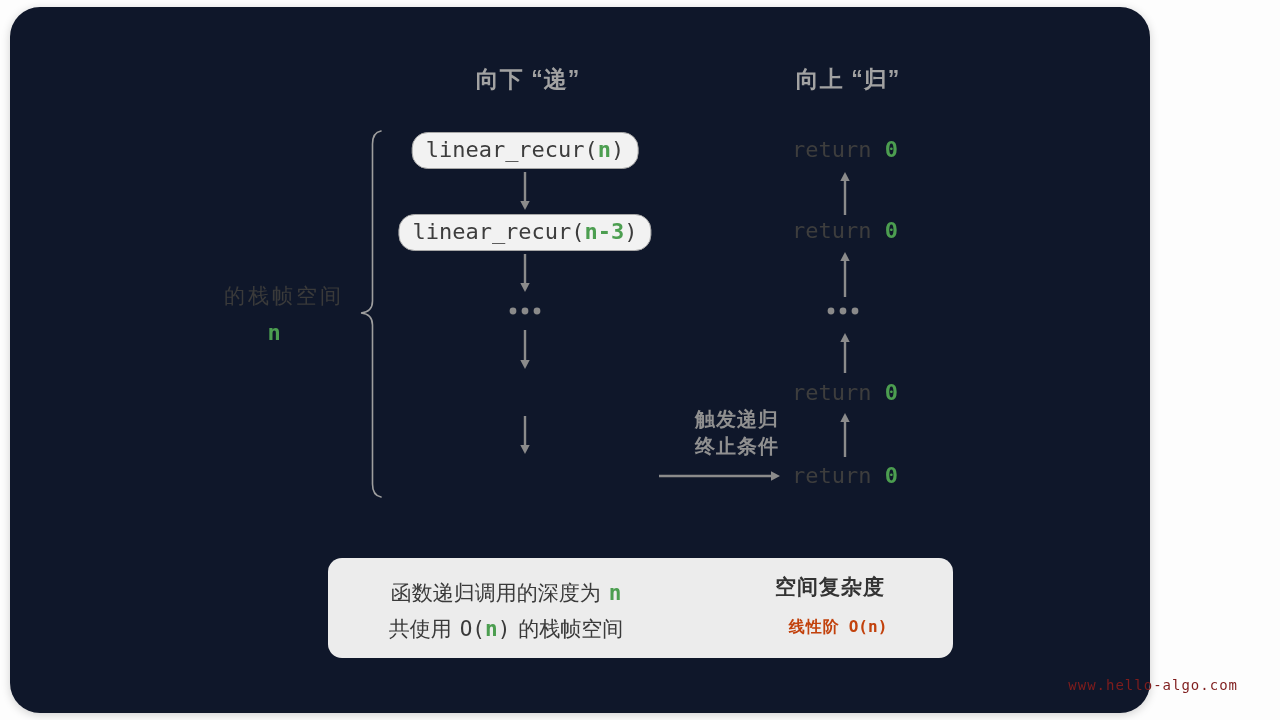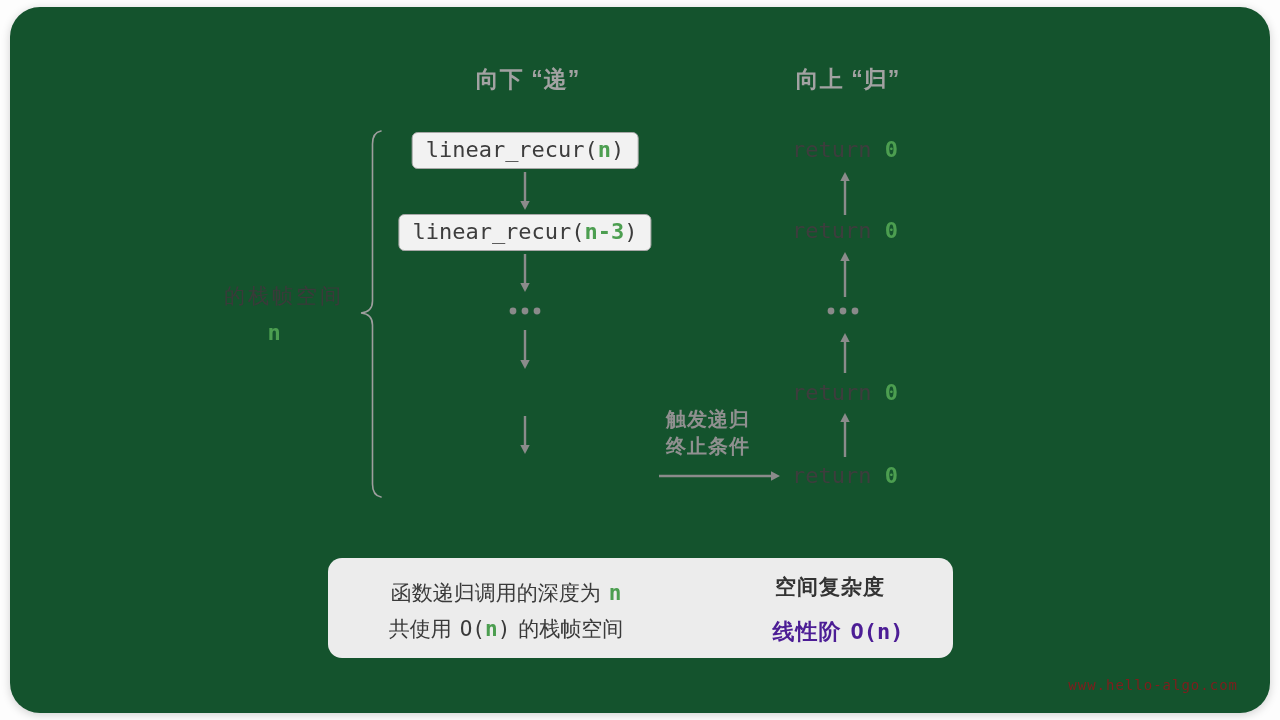--- a/index.html
+++ b/index.html
@@ -2,68 +2,68 @@
 <html><head>
 <meta charset="utf-8">
 <style>
   * { margin: 0; padding: 0; box-sizing: border-box; }
   html, body { width: 1280px; height: 720px; background: #fdfdfd; overflow: hidden; }
   body { font-family: "Liberation Sans", sans-serif; }
 
   .stage { position: relative; width: 1280px; height: 720px; }
 
   .card {
-    position: absolute; left: 10px; top: 7px; width: 1260px; height: 706px;
-    background: #14532d; border-radius: 30px;
+    position: absolute; left: 10px; top: 7px; width: 1140px; height: 706px;
+    background: #0f172a; border-radius: 30px;
     box-shadow: 0 2px 10px rgba(0,0,0,0.18);
   }
 
   .abs { position: absolute; }
   .cx { transform: translateX(-50%); white-space: nowrap; }
 
   .hdr {
     font-size: 23px; font-weight: 700; color: #a2a2a2;
     letter-spacing: 1px;
   }
 
   .callbox {
     height: 37px; line-height: 33px;
-    background: #f2f2f2; border: 1.5px solid #a7a7a7; border-radius: 6px;
+    background: #f2f2f2; border: 1.5px solid #a7a7a7; border-radius: 16px;
     padding: 0 13px;
     font-family: "DejaVu Sans Mono", monospace;
     font-size: 22px; color: #3d3d3d;
   }
   .callbox .arg { color: #4c9e50; font-weight: 700; }
 
   .return-line {
     font-family: "DejaVu Sans Mono", monospace;
     font-size: 22px; color: #3d3d3d; line-height: 28px;
   }
   .return-line .val { color: #4c9e50; font-weight: 700; }
 
   .depth-label { font-size: 21px; color: #3a3a3a; letter-spacing: 3px; }
   .depth-n { font-family: "DejaVu Sans Mono", monospace; font-size: 22px; font-weight: 700; color: #4c9e50; }
 
   .trigger-label {
     font-size: 20px; font-weight: 700; color: #909090;
-    line-height: 27px; text-align: center; letter-spacing: 1px;
+    line-height: 27px; text-align: center; letter-spacing: 1px; margin-left: 29px;
   }
 
   .summary-box {
     left: 328px; top: 558px; width: 625px; height: 100px;
     background: #ececec; border-radius: 14px;
   }
   .sum-line { font-size: 21px; color: #3a3a3a; line-height: 24px; }
   .sum-line .code { font-family: "DejaVu Sans Mono", monospace; font-size: 21px; }
   .sum-line .green { color: #4c9e50; font-weight: 700; }
   .sum-line .pad-l { margin-left: 8px; }
   .sum-line .pad-r { margin-right: 8px; }
 
   .result-title { font-size: 21px; font-weight: 700; color: #333333; letter-spacing: 1px; }
-  .result-value { font-size: 22px; font-weight: 700; color: #4c1d95; letter-spacing: 1px; }
+  .result-value { font-size: 16px; font-weight: 700; color: #c2410c; letter-spacing: 1px; }
   .result-value .code { font-family: "DejaVu Sans Mono", monospace; margin-left: 9px; letter-spacing: 0; }
 
   .watermark {
     font-family: "DejaVu Sans Mono", monospace;
     font-size: 14px; letter-spacing: 1px; color: #7f1d1d;
   }
 
   svg.layer { position: absolute; left: 0; top: 0; pointer-events: none; }
 </style>
 </head>

